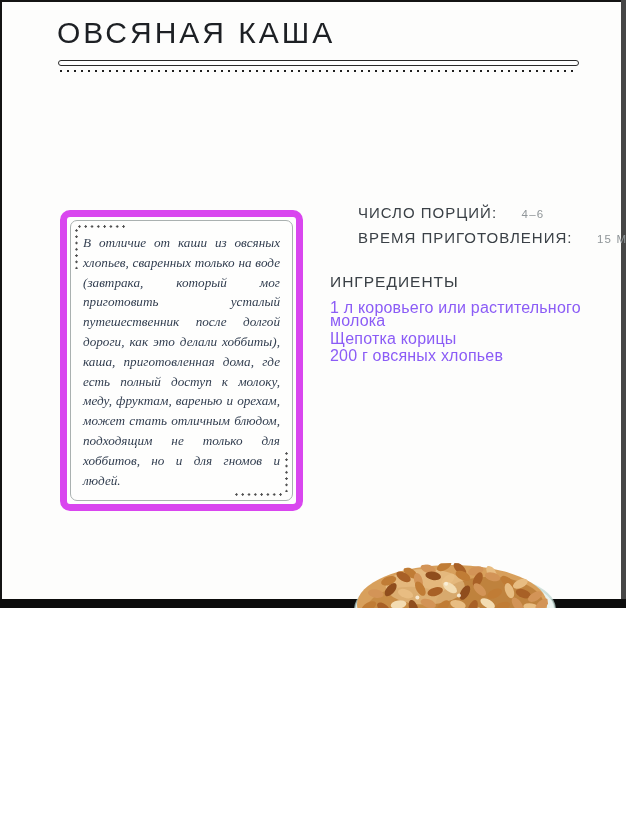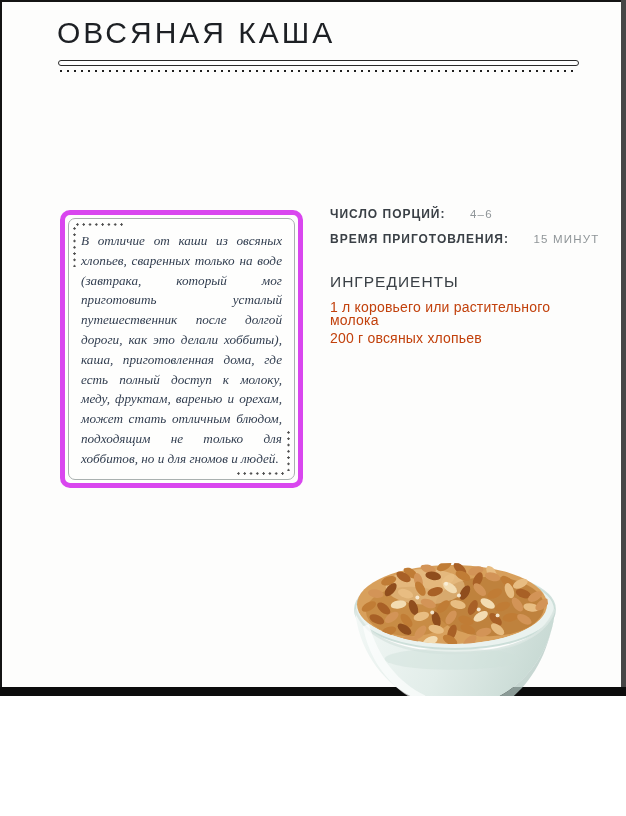--- a/index.html
+++ b/index.html
@@ -1,17 +1,17 @@
 <!DOCTYPE html>
 <html lang="ru"><head>
 <meta charset="utf-8">
 <style>
   html,body{margin:0;padding:0;background:#ffffff;}
   .page{
-    position:relative;width:626px;height:696px;background:#fdfdfc;
+    position:relative;width:626px;height:608px;background:#fdfdfc;
     font-family:"Liberation Sans",sans-serif;overflow:hidden;
   }
   
   .edge{position:absolute;background:#141414;}
   .edge-left{left:0;top:0;width:2px;height:816px;}
   .edge-top{left:0;top:0;width:626px;height:2px;}
   .edge-right{right:0;top:0;width:5px;height:816px;background:#464646;}
   .edge-bottom{left:0;bottom:0;width:626px;height:9px;background:#0c0c0c;}
 
   
@@ -34,21 +34,21 @@
   
   .intro{
     position:absolute;left:57px;top:95px;width:536px;margin:0;
     font-family:"Liberation Serif",serif;font-size:15.5px;line-height:26px;
     color:#34455b;
   }
 
   
   .note-box{
     position:absolute;left:60px;top:210px;width:243px;min-height:242px;
-    border:5px solid #d946ef;border-radius:10px;box-sizing:border-box;background:#fefefd;
+    border:7px solid #d946ef;border-radius:10px;box-sizing:border-box;background:#fefefd;
   }
   .note-box::before{
     content:"";position:absolute;top:3px;left:3px;right:3px;bottom:3px;
     border:1px solid #aab1b0;border-radius:7px;pointer-events:none;
   }
   .orn{position:absolute;}
   .orn-h{height:3px;width:50px;background-image:radial-gradient(circle at 1.5px 1.5px,#4c4c4c 1px,transparent 1.3px);background-size:6.3px 3px;background-repeat:repeat-x;}
   .orn-v{width:3px;height:40px;background-image:radial-gradient(circle at 1.5px 1.5px,#4c4c4c 1px,transparent 1.3px);background-size:3px 6.3px;background-repeat:repeat-y;}
   .orn-tl-h{left:11px;top:8px;}
   .orn-tl-v{left:8px;top:12px;}
@@ -58,31 +58,31 @@
     margin:0;padding:16px 16px 14px;
     font-family:"Liberation Serif",serif;font-style:italic;
     font-size:13.2px;line-height:19.8px;text-align:justify;color:#323e50;
     hyphens:auto;
   }
 
   
   .details{position:absolute;left:330px;top:204px;width:258px;}
   .detail-line{margin:0 0 7px;white-space:nowrap;}
   .detail-label{
-    font-size:12px;letter-spacing:1px;color:#3a4046;font-weight:700;
+    font-size:15px;letter-spacing:1px;color:#3a4046;font-weight:400;margin-left:28px;
   }
   .detail-value{
     font-size:11.5px;letter-spacing:1.2px;color:#8f9598;margin-left:20px;
   }
   .ingredients-title{
     margin:26px 0 10px;font-size:15.5px;font-weight:400;letter-spacing:1px;color:#3a4046;
   }
   .ingredients-list{list-style:none;margin:0;padding:0;}
   .ingredients-list li{
-    font-size:14px;line-height:13px;color:#c2410c;margin-bottom:4.5px;letter-spacing:.2px;
+    font-size:16px;line-height:13px;color:#8b5cf6;margin-bottom:4.5px;letter-spacing:.2px;
   }
 
   
   .illustration{position:absolute;left:341px;top:557px;width:228px;height:193px;}
 
   
   .footer{position:absolute;left:57px;top:750px;display:flex;align-items:baseline;}
   .page-number{font-size:13px;color:#55656f;letter-spacing:1px;}
   .section-label{font-size:13px;color:#7f96a4;letter-spacing:2px;margin-left:17px;}
 </style>
@@ -114,20 +114,21 @@
       <span class="detail-label">ЧИСЛО ПОРЦИЙ:</span>
       <span class="detail-value">4–6</span>
     </p>
     <p class="detail-line">
       <span class="detail-label">ВРЕМЯ ПРИГОТОВЛЕНИЯ:</span>
       <span class="detail-value">15 МИНУТ</span>
     </p>
     <h2 class="ingredients-title">ИНГРЕДИЕНТЫ</h2>
     <ul class="ingredients-list">
       <li>1 л коровьего или растительного молока</li>
+      <li>Щепотка корицы</li>
       <li>200 г овсяных хлопьев</li>
     </ul>
   </div>
 
   <svg class="illustration" viewBox="0 0 230 195" xmlns="http://www.w3.org/2000/svg">
     <defs>
       <linearGradient id="bowlg" x1="0" y1="0" x2="1" y2="0.25">
         <stop offset="0" stop-color="#f3f8f6"></stop>
         <stop offset="0.5" stop-color="#e2ede9"></stop>
         <stop offset="1" stop-color="#c7d9d3"></stop>

